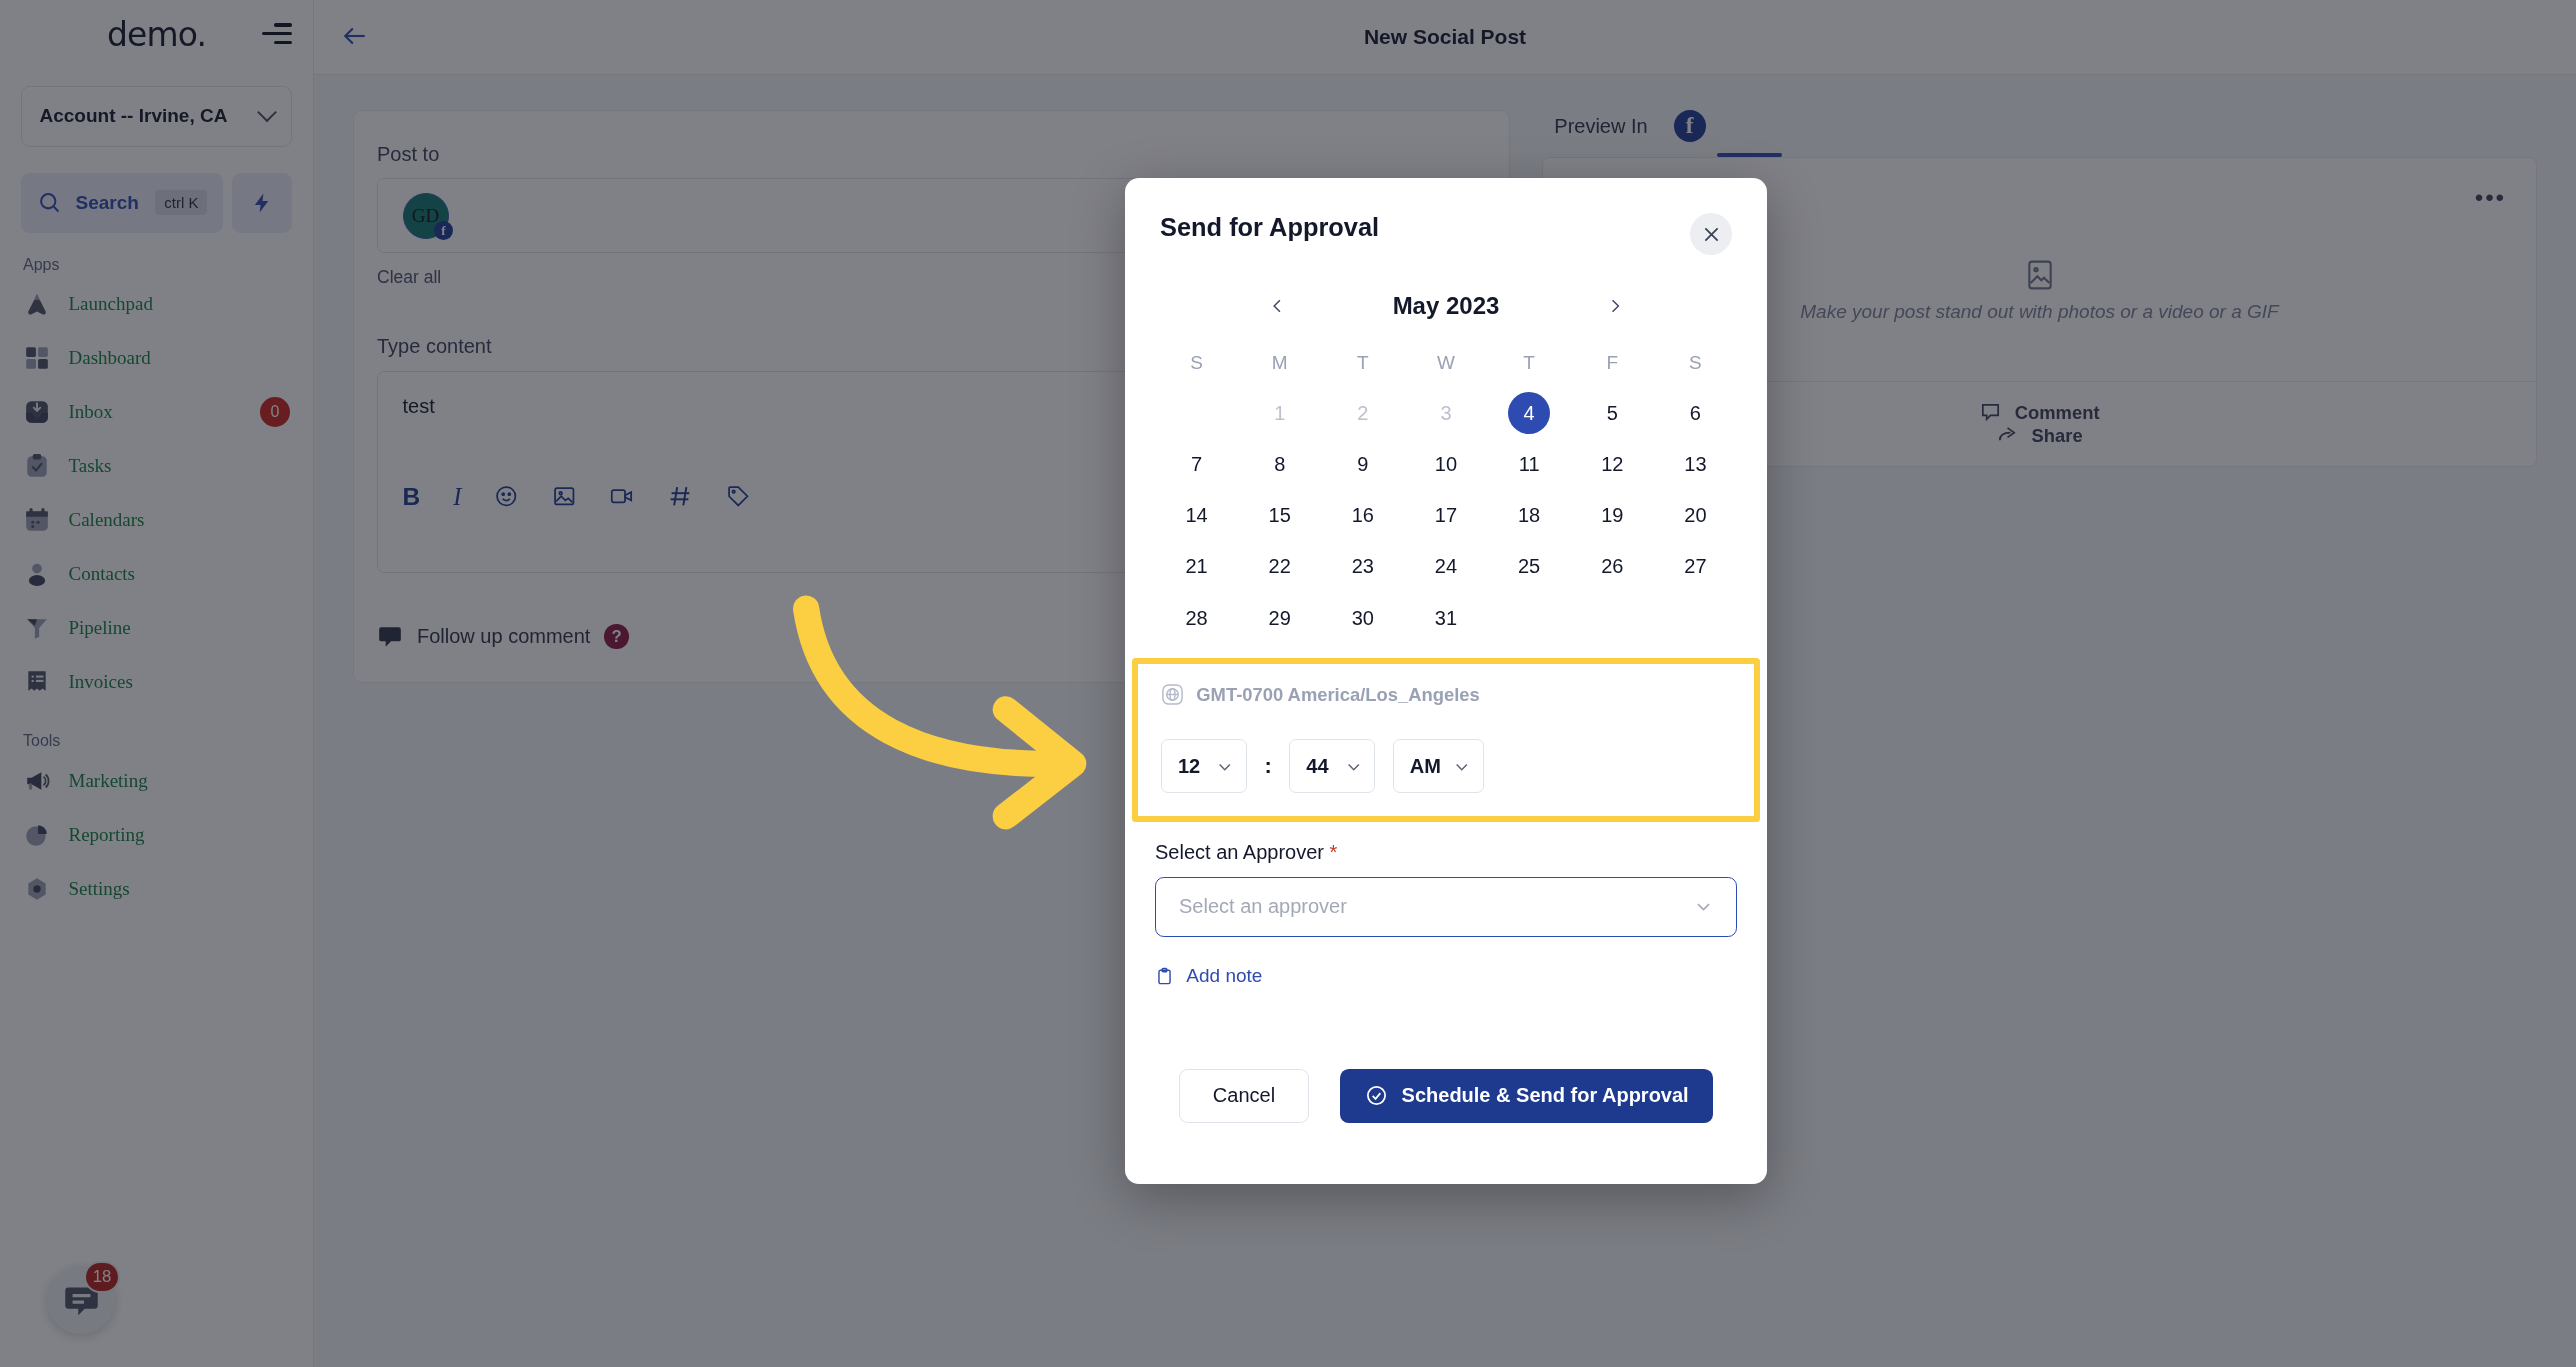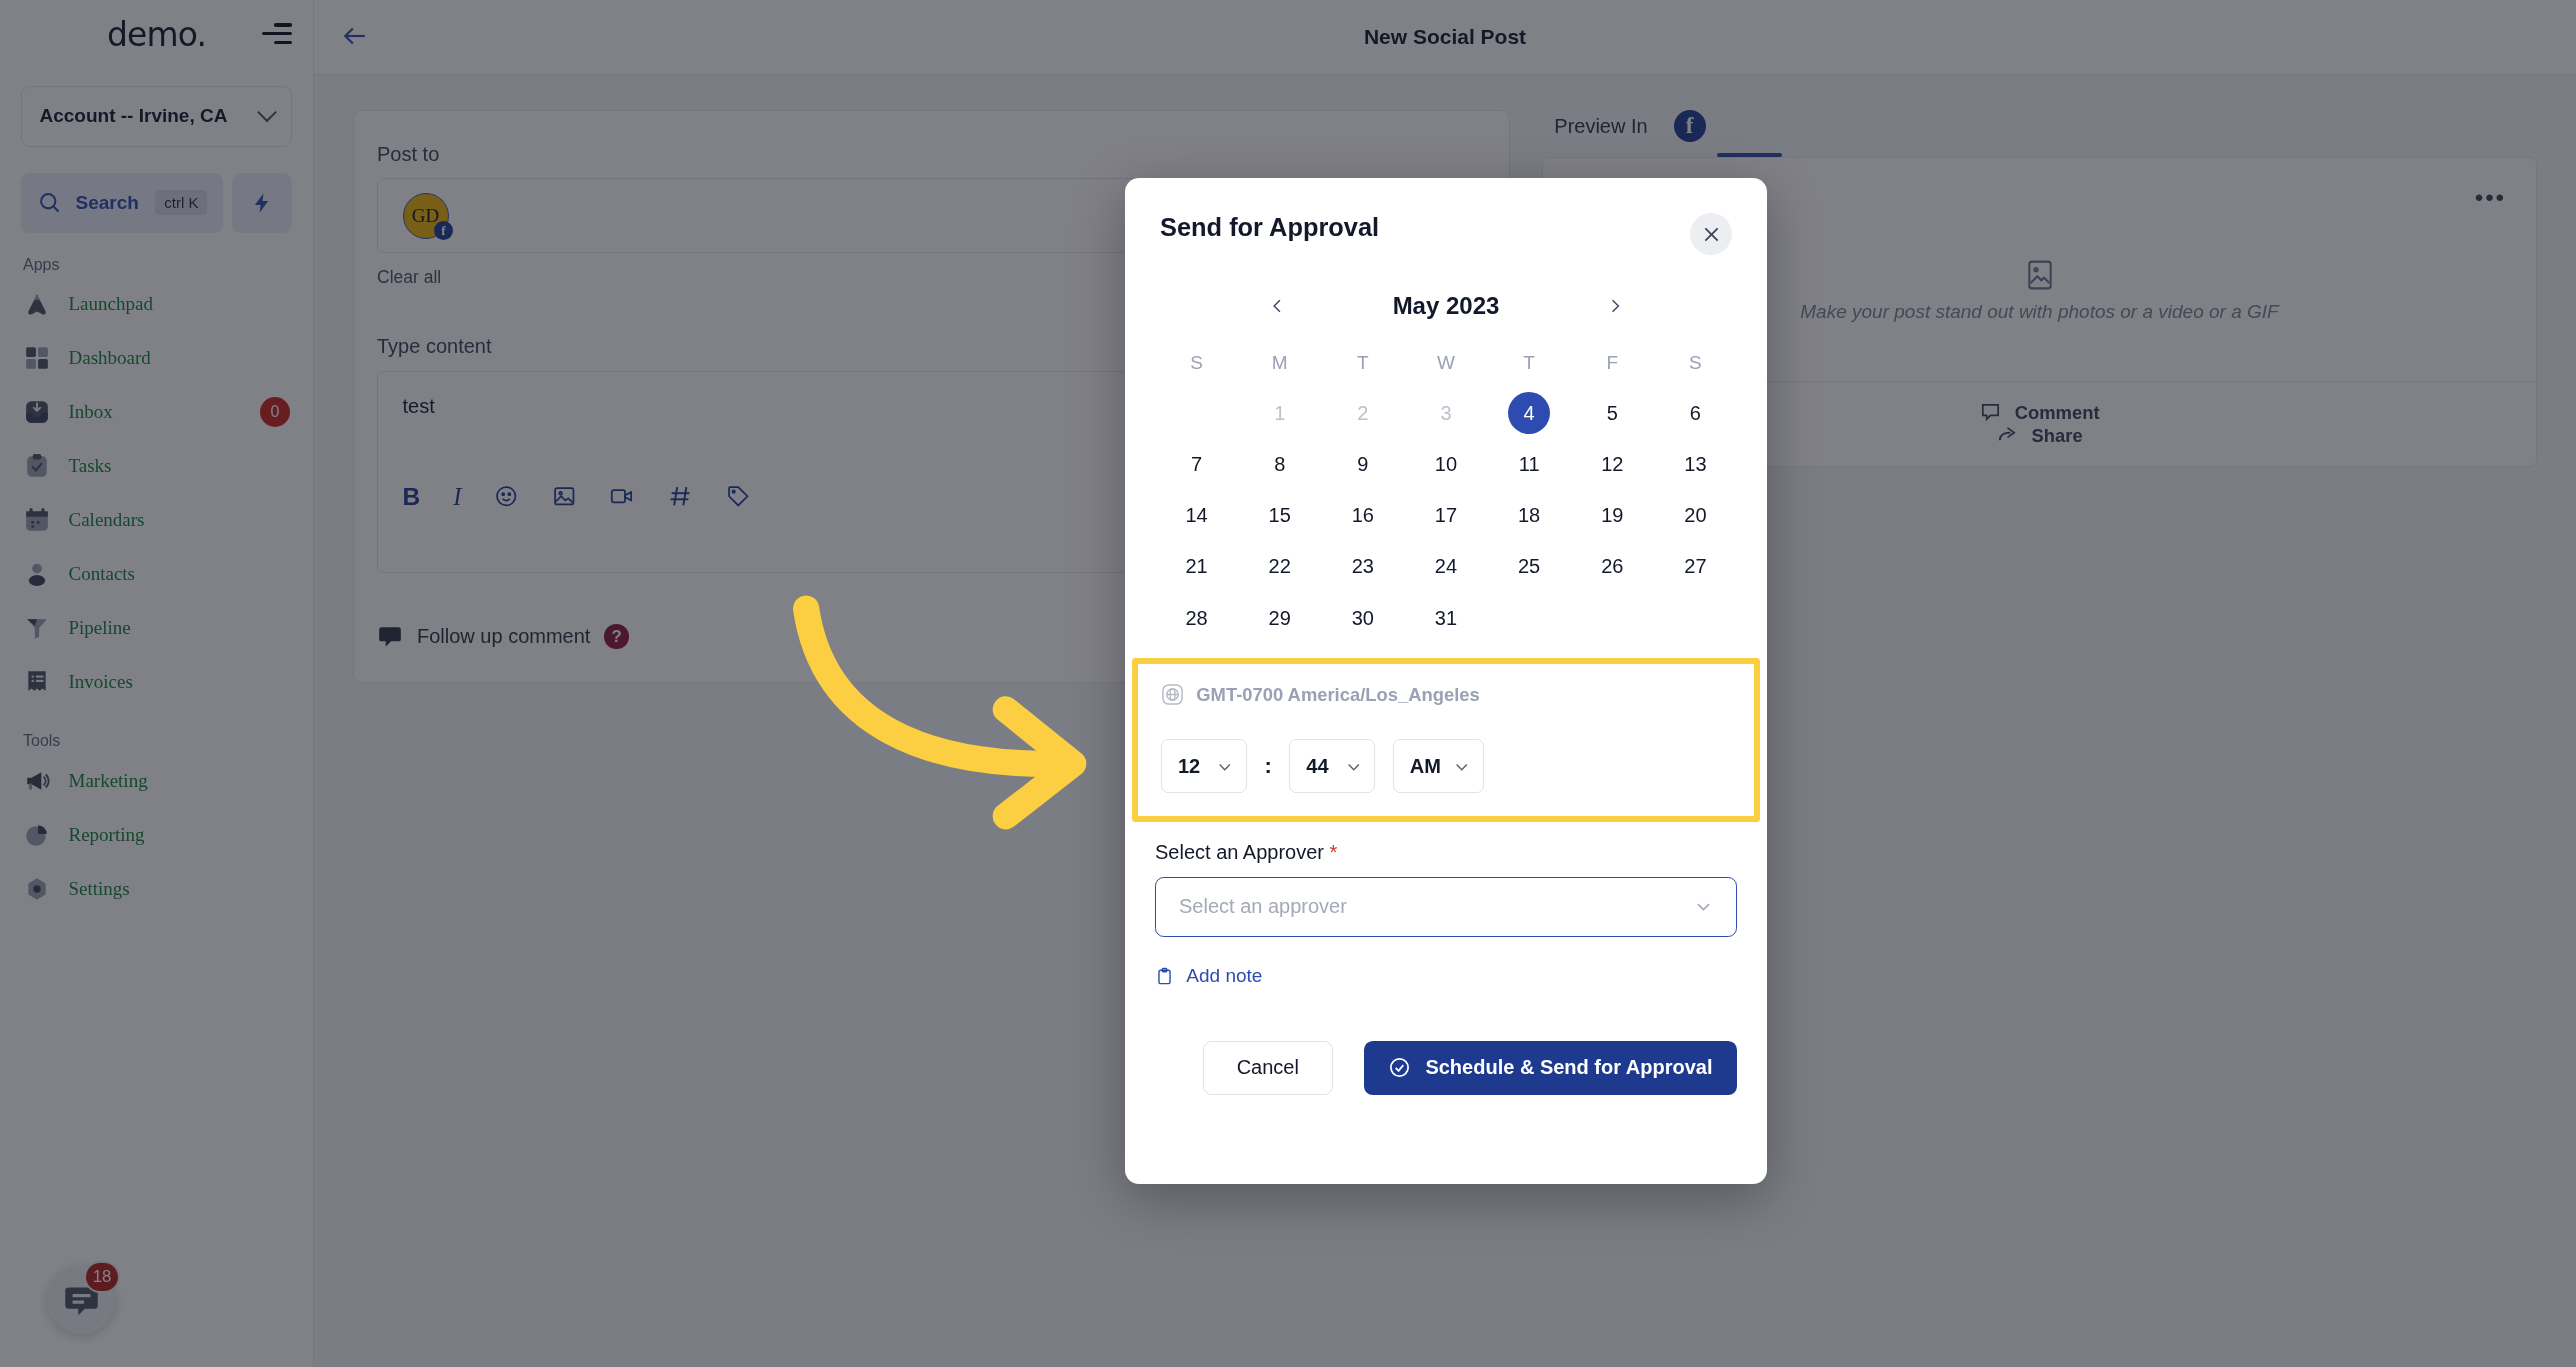--- a/index.html
+++ b/index.html
@@ -82,21 +82,21 @@
     position: absolute; left: 0; right: 0; text-align: center;
     font-size: 21px; font-weight: 700; color: #13182b;
   }
 
   .content { display: flex; padding: 35px 39px; gap: 32px; }
   .card-left { flex: 0 0 1157px; background: #fff; border-radius: 8.8px; border: 0.9px solid #e6e8ec; padding: 32px 23px; }
   .field-label { font-size: 20px; color: #3a4158; margin-bottom: 12.3px; }
   .postto-box { border: 0.9px solid #e2e5ec; border-radius: 7px; height: 75px; display: flex; align-items: center; padding: 0 24.5px; }
   .avatar-gd {
     width: 46px; height: 46px; border-radius: 50%; border: 1.8px solid #3b5ca8; position: relative;
-    display: flex; align-items: center; justify-content: center; background: #eab308;
+    display: flex; align-items: center; justify-content: center; background: #0f766e;
   }
   .avatar-gd .gd { font-family: "Liberation Serif", serif; font-size: 19px; color: #111; }
   .avatar-gd .fb {
     position: absolute; right: -5.3px; bottom: -2.6px; width: 19px; height: 19px; border-radius: 50%;
     background: #1b3a93; color: #fff; font-size: 13px; font-weight: 700; font-family: "Liberation Serif", serif;
     display: flex; align-items: center; justify-content: center;
   }
   .clear-all { font-size: 17.5px; color: #4b5268; margin-top: 14px; cursor: pointer; }
 
   .type-label { margin-top: 47px; }
@@ -171,21 +171,21 @@
   .appr-label { font-size: 20px; color: #13182b; font-weight: 400; }
   .req { color: #c0392b; }
   .appr-select {
     margin-top: 12.3px; height: 60px; border: 0.9px solid #2d4bb0; border-radius: 8.8px;
     display: flex; align-items: center; justify-content: space-between; padding: 0 23px; cursor: pointer;
   }
   .appr-select .ph { font-size: 20px; color: #a3a9b8; }
   .add-note { display: flex; align-items: center; gap: 12.3px; margin-top: 28px; cursor: pointer; }
   .add-note .t { font-size: 19px; color: #2d4bb0; }
 
-  .modal-foot { display: flex; justify-content: flex-end; gap: 31px; margin-top: 53px; }
+  .modal-foot { display: flex; justify-content: center; gap: 31px; margin-top: 81px; }
   .btn-cancel {
     border: 0.9px solid #dfe3ea; background: #fff; border-radius: 8.8px; height: 54px;
     padding: 0 33px; font-size: 20px; color: #13182b; cursor: pointer; font-family: "Liberation Sans", sans-serif;
   }
   .btn-primary {
     background: #1e3a8f; border: none; border-radius: 8.8px; height: 54px; padding: 0 24.5px;
     color: #fff; font-size: 20px; font-weight: 700; display: flex; align-items: center; gap: 14px; cursor: pointer;
     font-family: "Liberation Sans", sans-serif;
   }
 

